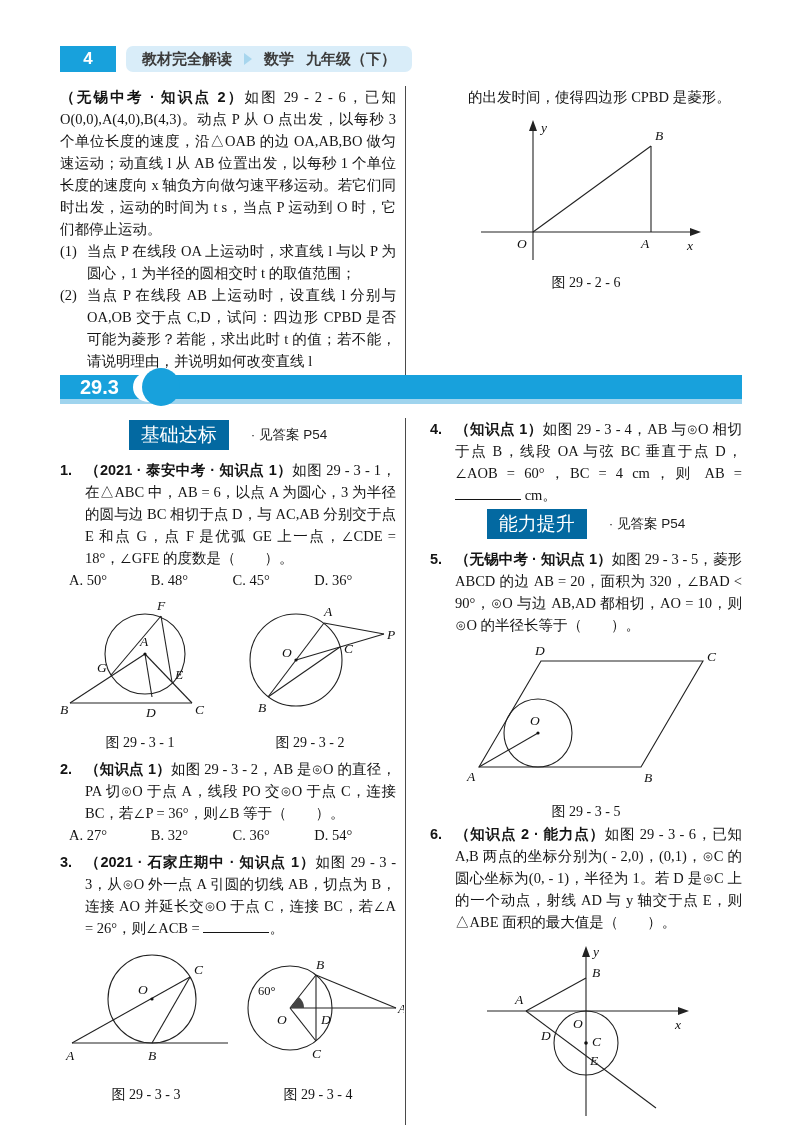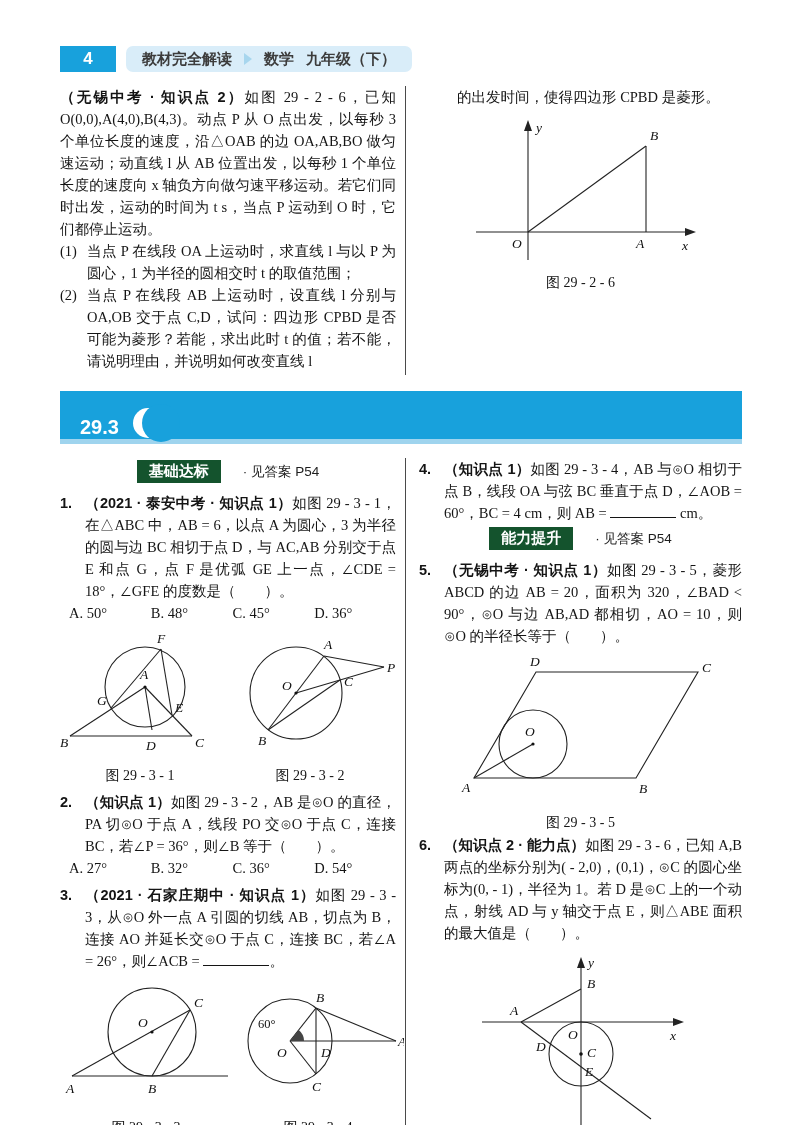--- a/index.html
+++ b/index.html
@@ -11,40 +11,40 @@
   .pagenum{width:56px;height:26px;background:#18a1dc;color:#fff;text-align:center;
            font:bold 17px/26px "Liberation Sans",sans-serif}
   .hdrbar{margin-left:10px;height:26px;background:#d9edf9;border-radius:7px;
           display:flex;align-items:center;padding:0 16px;gap:12px;
           font-family:"Liberation Sans",sans-serif;font-size:15px;font-weight:bold;color:#3c3c3c}
   .chev{width:0;height:0;border-top:6px solid transparent;border-bottom:6px solid transparent;
         border-left:8px solid #a7d6ee}
   
   .topsec,.exsec{display:flex;margin-top:14px}
   .coll{width:336px;flex:none}
-  .colr{flex:1;border-left:1px solid #4a4a4a;padding-left:13px;margin-left:9px;min-width:0}
+  .colr{flex:1;border-left:1px solid #4a4a4a;padding-left:24px;margin-left:9px;min-width:0}
   
   .prob{display:flex;font-size:14.5px;line-height:22px;margin-bottom:3px;text-align:justify}
   .pn{flex:none;width:25px;font-weight:bold;font-family:"Liberation Sans",sans-serif}
   .pb{flex:1}
   .tag{font-family:"Liberation Sans",sans-serif;font-weight:bold}
   .sub{display:flex}
   .sn{flex:none;width:27px}
   .sb{flex:1}
   .contline{margin-left:38px;font-size:14.5px;line-height:22px}
   .opts{display:flex;margin:1px 0 7px 9px;font-size:14.5px}
   .opts .o{flex:1}
   .blank{display:inline-block;width:66px;border-bottom:1px solid #141414;height:13px}
   
   .badges{display:flex;align-items:center;justify-content:center;gap:22px;margin:2px 0 9px}
-  .badge{background:#14532d;color:#fff;font-family:"Liberation Sans",sans-serif;
-         font-weight:bold;font-size:15px;padding:2px 12px}
+  .badge{background:#0369a1;color:#fff;font-family:"Liberation Sans",sans-serif;
+         font-weight:normal;font-size:19px;padding:2px 12px}
   .bref{font-family:"Liberation Sans",sans-serif;font-size:13.5px;color:#1e1e1e}
   
-  .banner{margin-top:16px;height:48px;background:#18a1dc;display:flex;align-items:flex-end}
+  .banner{height:24px;background:#18a1dc;display:flex;align-items:center}
   .secnum{color:#fff;font-family:"Liberation Sans",sans-serif;font-weight:bold;
           font-size:20px;padding-left:20px}
   .crescent{position:relative;width:26px;height:32px;margin:0 12px 0 14px}
   .crescent::before{content:"";position:absolute;left:0;top:1px;width:30px;height:30px;
           border-radius:50%;background:#fff}
   .crescent::after{content:"";position:absolute;left:9px;top:-3px;width:38px;height:38px;
           border-radius:50%;background:#18a1dc}
   .sectitle{color:#fff;font-family:"Liberation Sans",sans-serif;font-weight:bold;
           font-size:19px;letter-spacing:2px;position:relative;z-index:1}
   .bannersub{height:5px;background:#9fd4ee}

